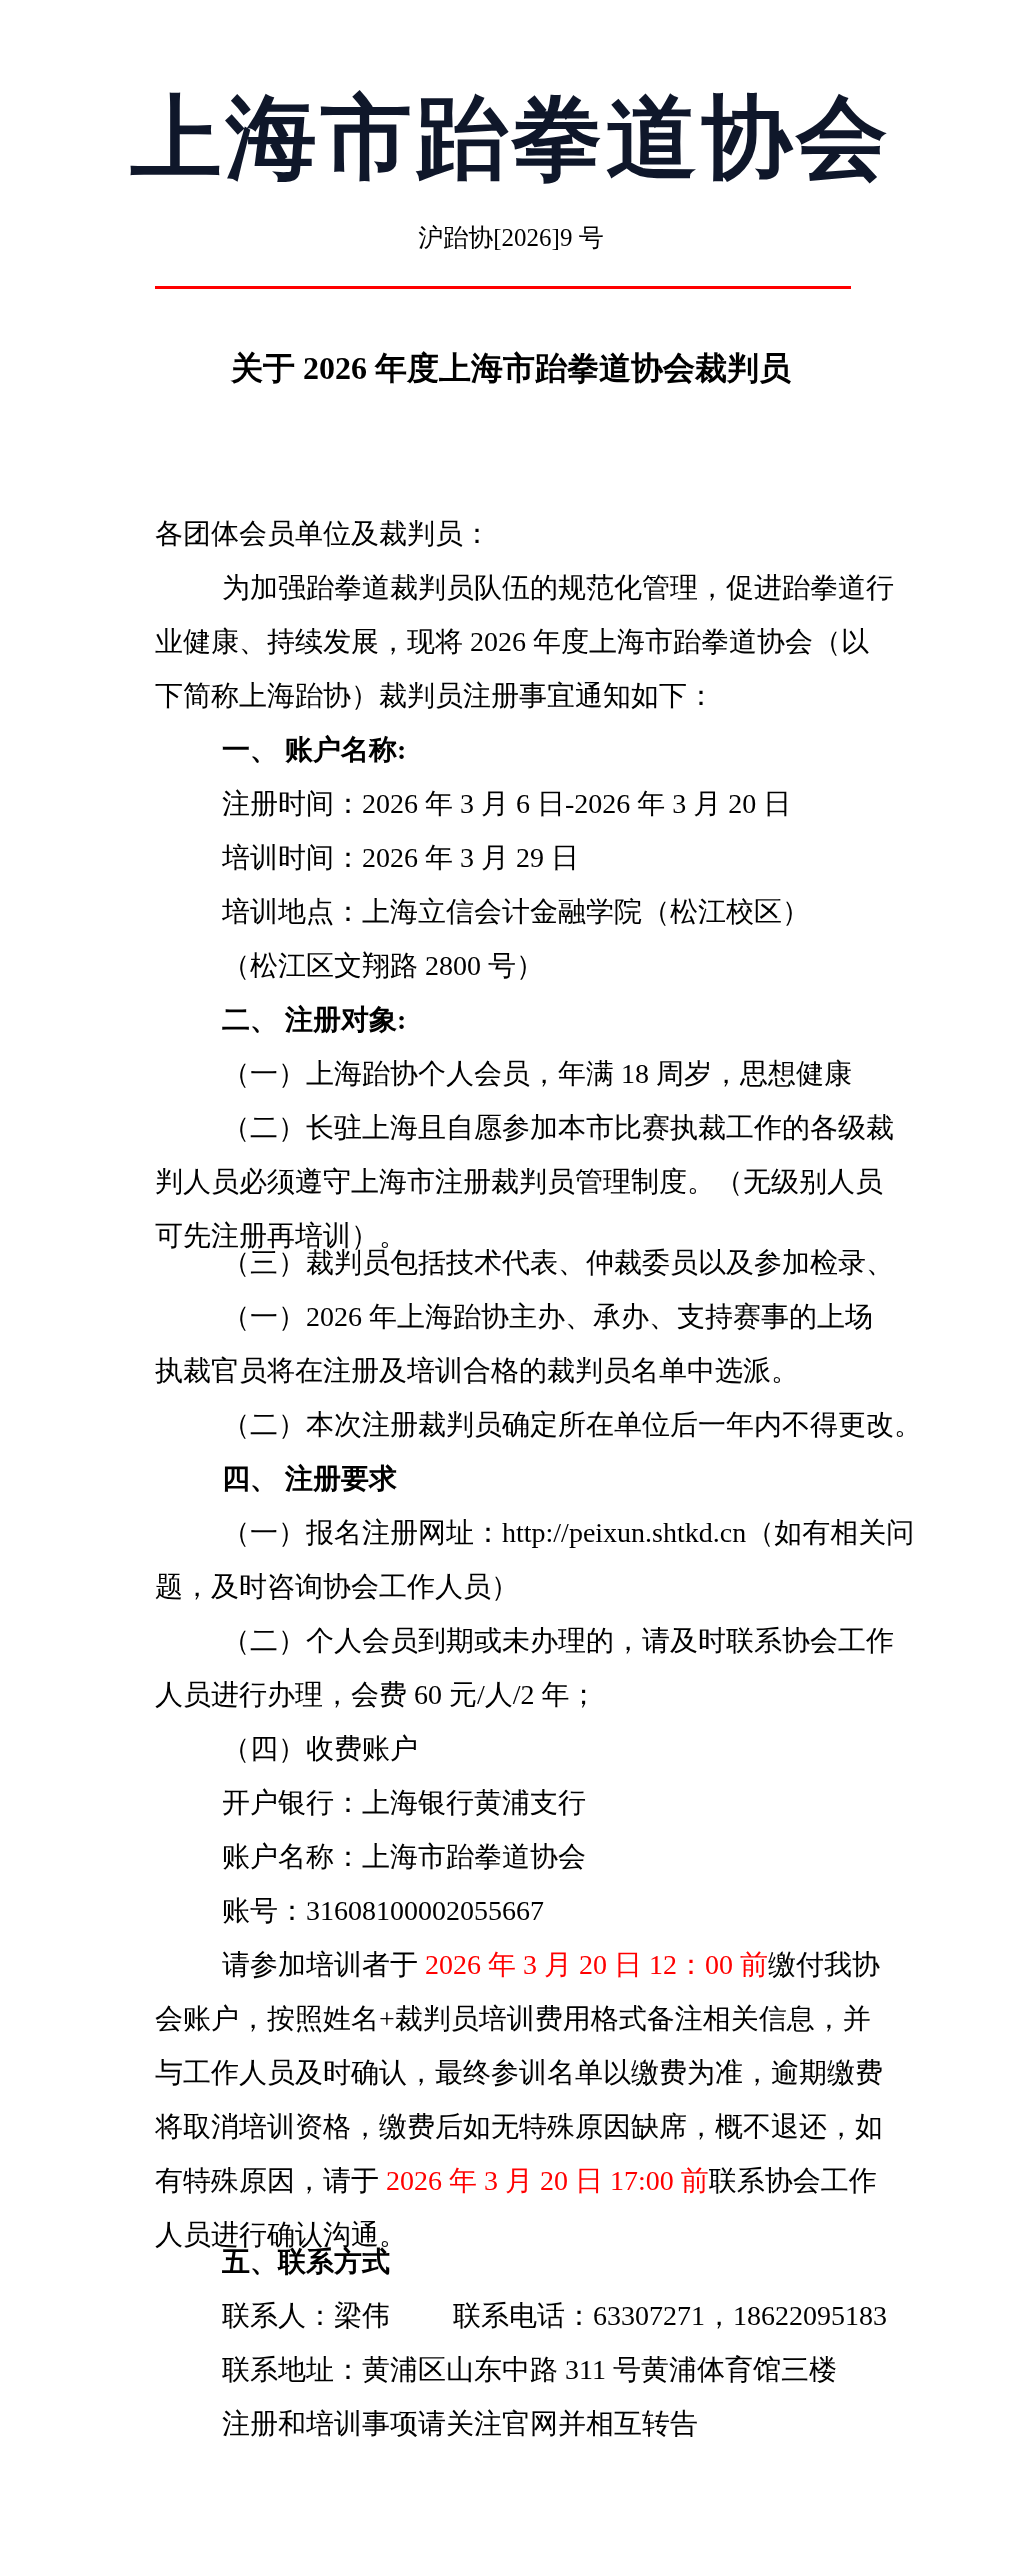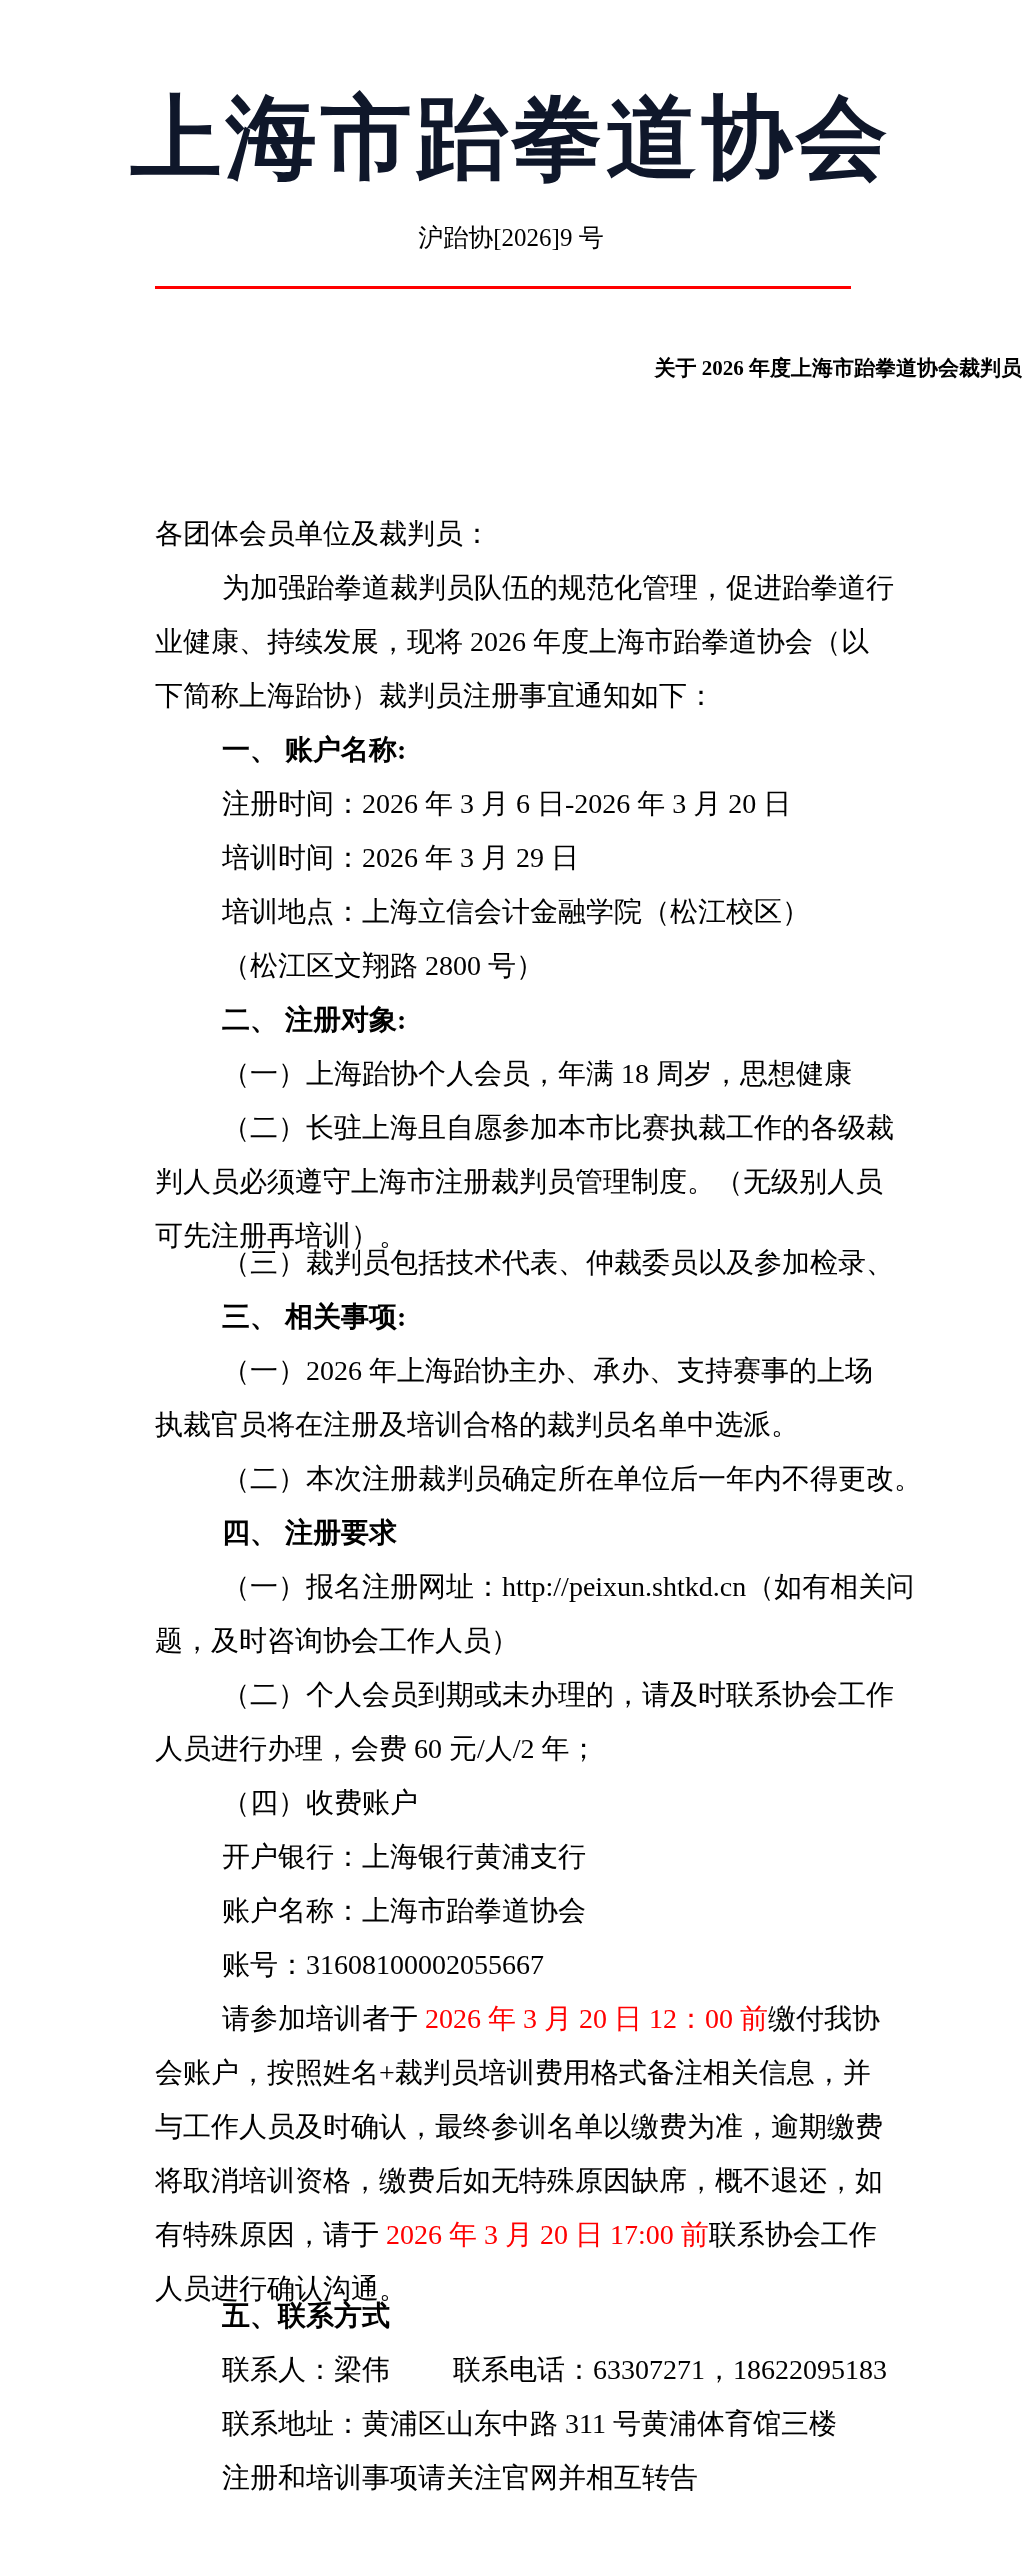--- a/index.html
+++ b/index.html
@@ -32,23 +32,23 @@
   }
   .red-rule {
     position: absolute;
     top: 286px; left: 155px;
     width: 696px; height: 3.1px;
     background: #ff0000;
   }
   .notice-title {
     position: absolute;
     top: 341px; left: 0; width: 100%;
-    text-align: right;
+    text-align: center;
     font-weight: bold;
-    font-size: 21px;
+    font-size: 32px;
   }
   .notice-title .tl { height: 54px; line-height: 54px; }
   .doc-body {
     position: absolute;
     top: 507px; left: 155px;
     width: 706px;
     font-size: 28px;
   }
   .ln { height: 54px; line-height: 54px; white-space: nowrap; }
   .indent { padding-left: 67px; }
@@ -80,21 +80,20 @@
       <div class="ln indent">注册时间：2026 年 3 月 6 日-2026 年 3 月 20 日</div>
       <div class="ln indent">培训时间：2026 年 3 月 29 日</div>
       <div class="ln indent">培训地点：上海立信会计金融学院（松江校区）</div>
       <div class="ln indent">（松江区文翔路 2800 号）</div>
       <div class="ln indent bold">二、 注册对象:</div>
       <div class="ln indent">（一）上海跆协个人会员，年满 18 周岁，思想健康</div>
       <div class="ln indent">（二）长驻上海且自愿参加本市比赛执裁工作的各级裁</div>
       <div class="ln">判人员必须遵守上海市注册裁判员管理制度。（无级别人员</div>
       <div class="ln">可先注册再培训）。</div>
       <div class="ln indent tight">（三）裁判员包括技术代表、仲裁委员以及参加检录、</div>
-      <div class="ln indent bold">三、 相关事项:</div>
       <div class="ln indent">（一）2026 年上海跆协主办、承办、支持赛事的上场</div>
       <div class="ln">执裁官员将在注册及培训合格的裁判员名单中选派。</div>
       <div class="ln indent">（二）本次注册裁判员确定所在单位后一年内不得更改。</div>
       <div class="ln indent bold">四、 注册要求</div>
       <div class="ln indent">（一）报名注册网址：http://peixun.shtkd.cn（如有相关问</div>
       <div class="ln">题，及时咨询协会工作人员）</div>
       <div class="ln indent">（二）个人会员到期或未办理的，请及时联系协会工作</div>
       <div class="ln">人员进行办理，会费 60 元/人/2 年；</div>
       <div class="ln indent">（四）收费账户</div>
       <div class="ln indent">开户银行：上海银行黄浦支行</div>

